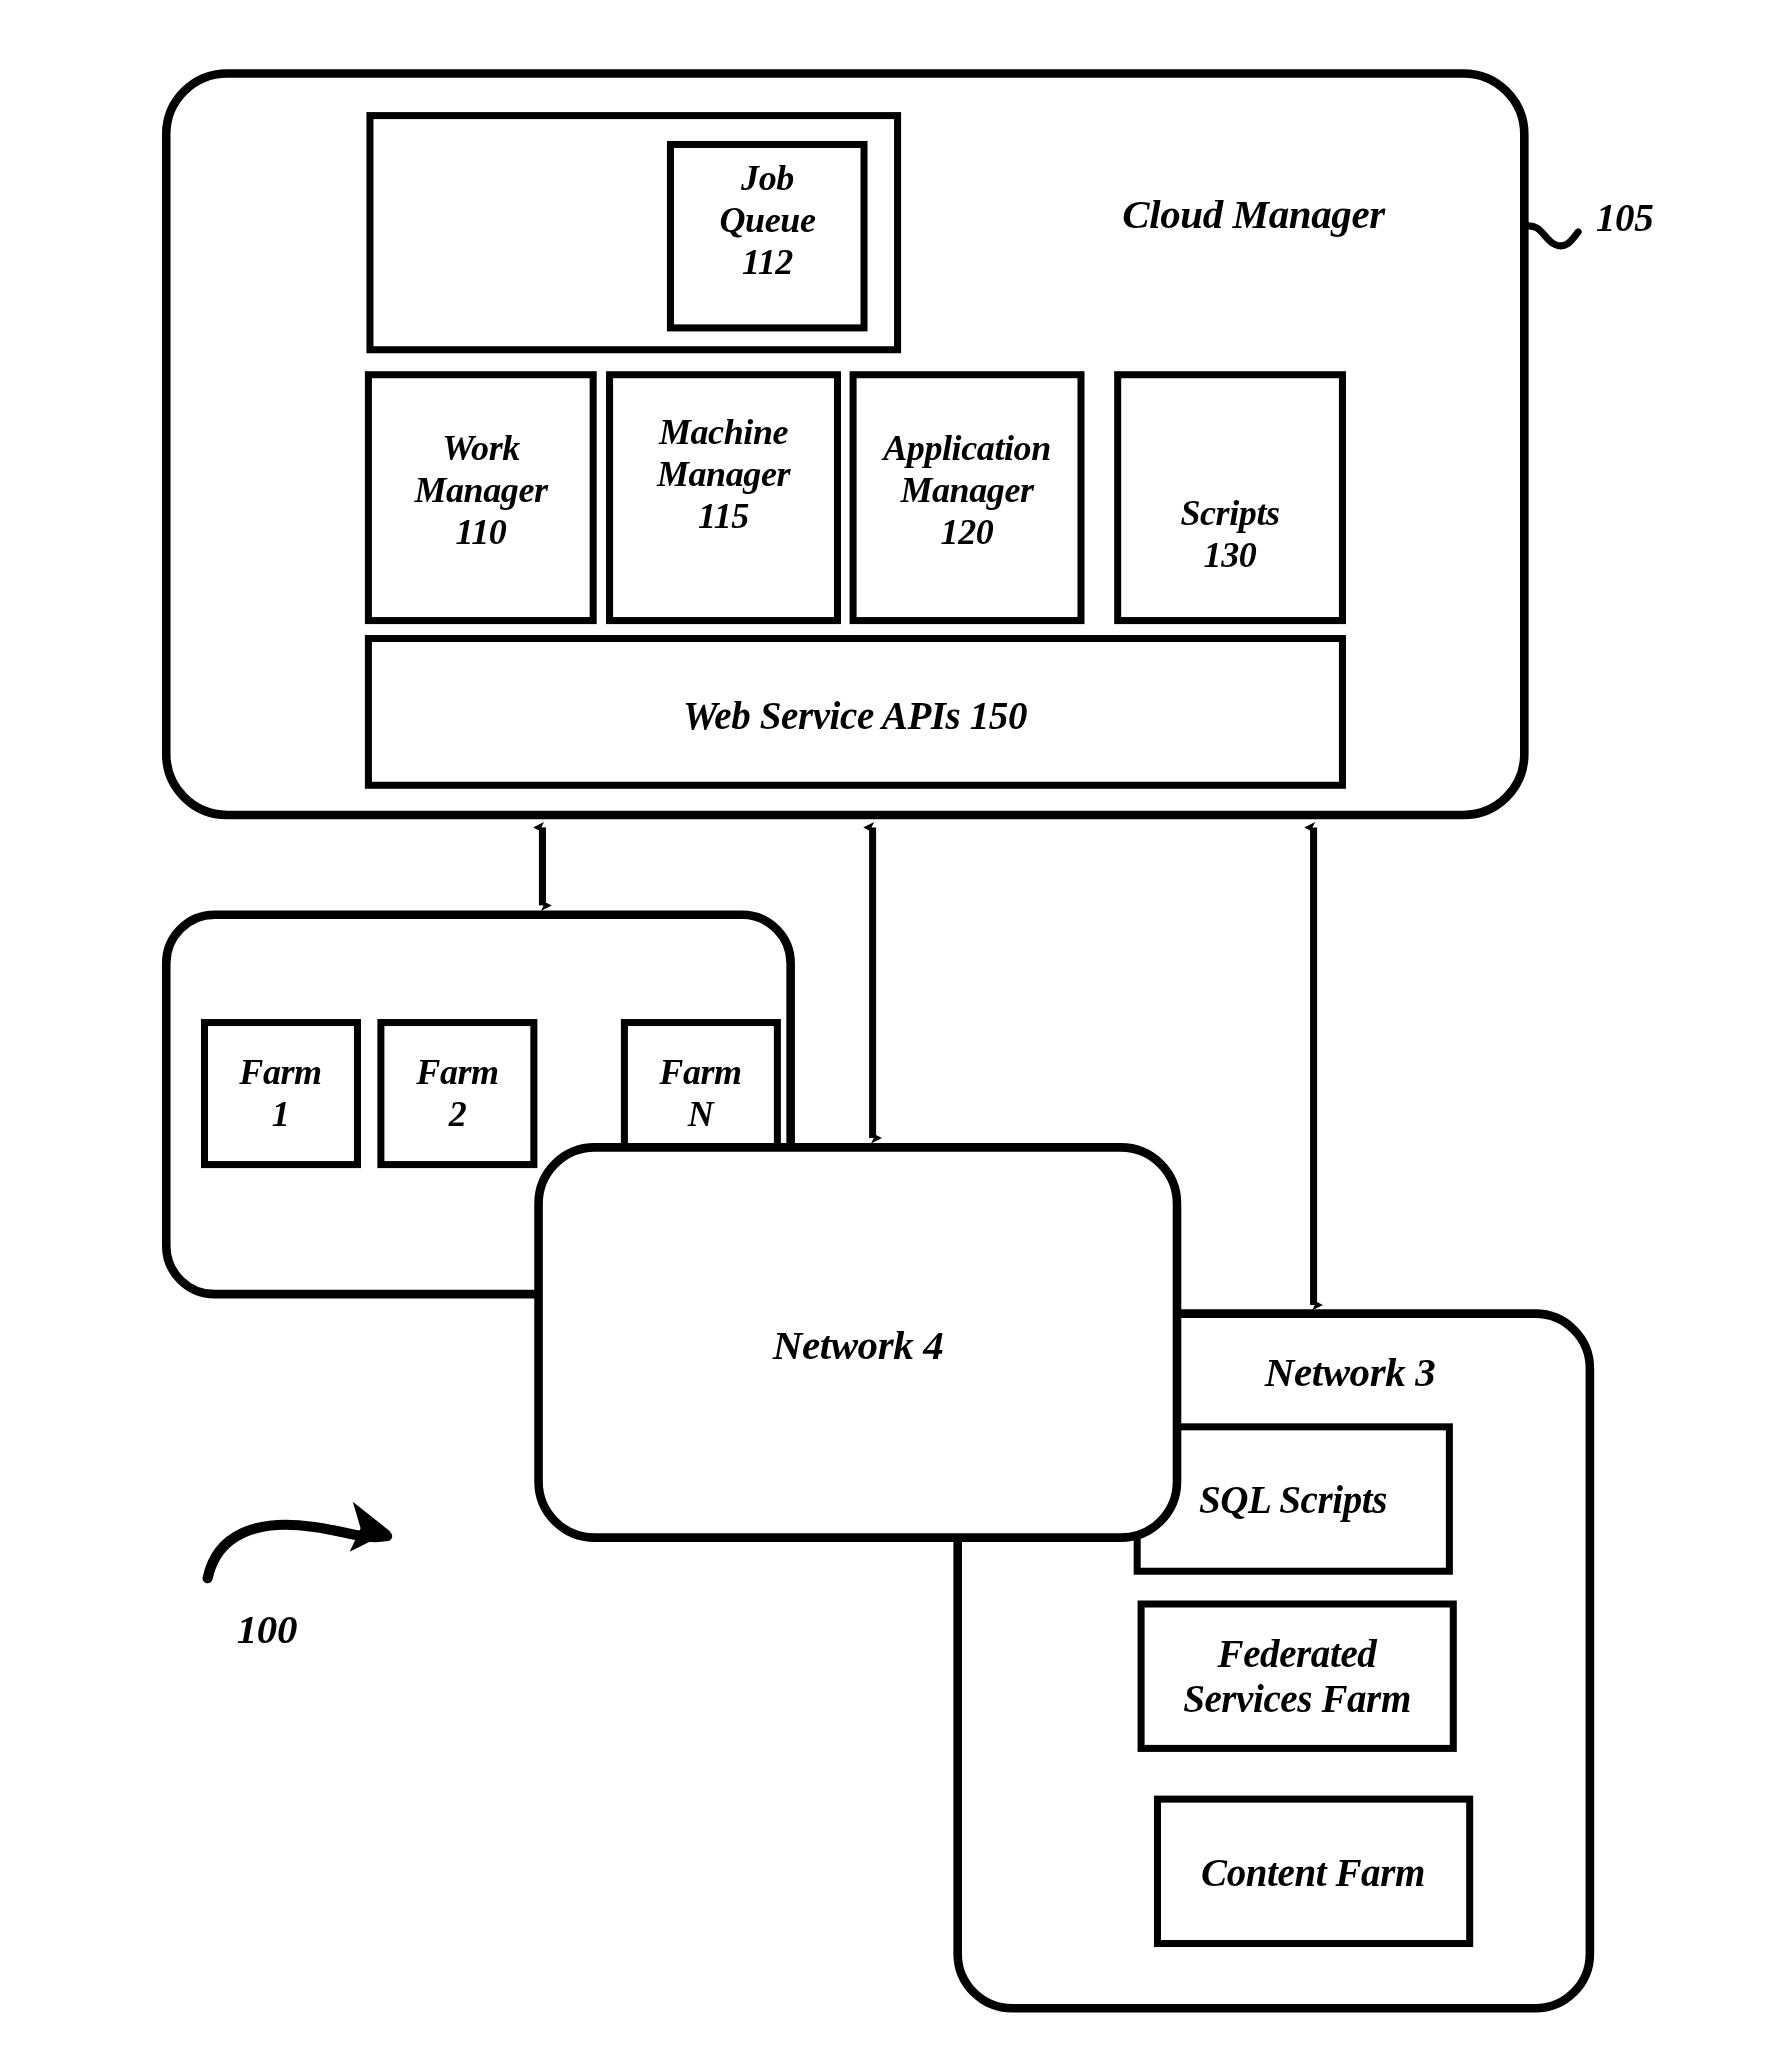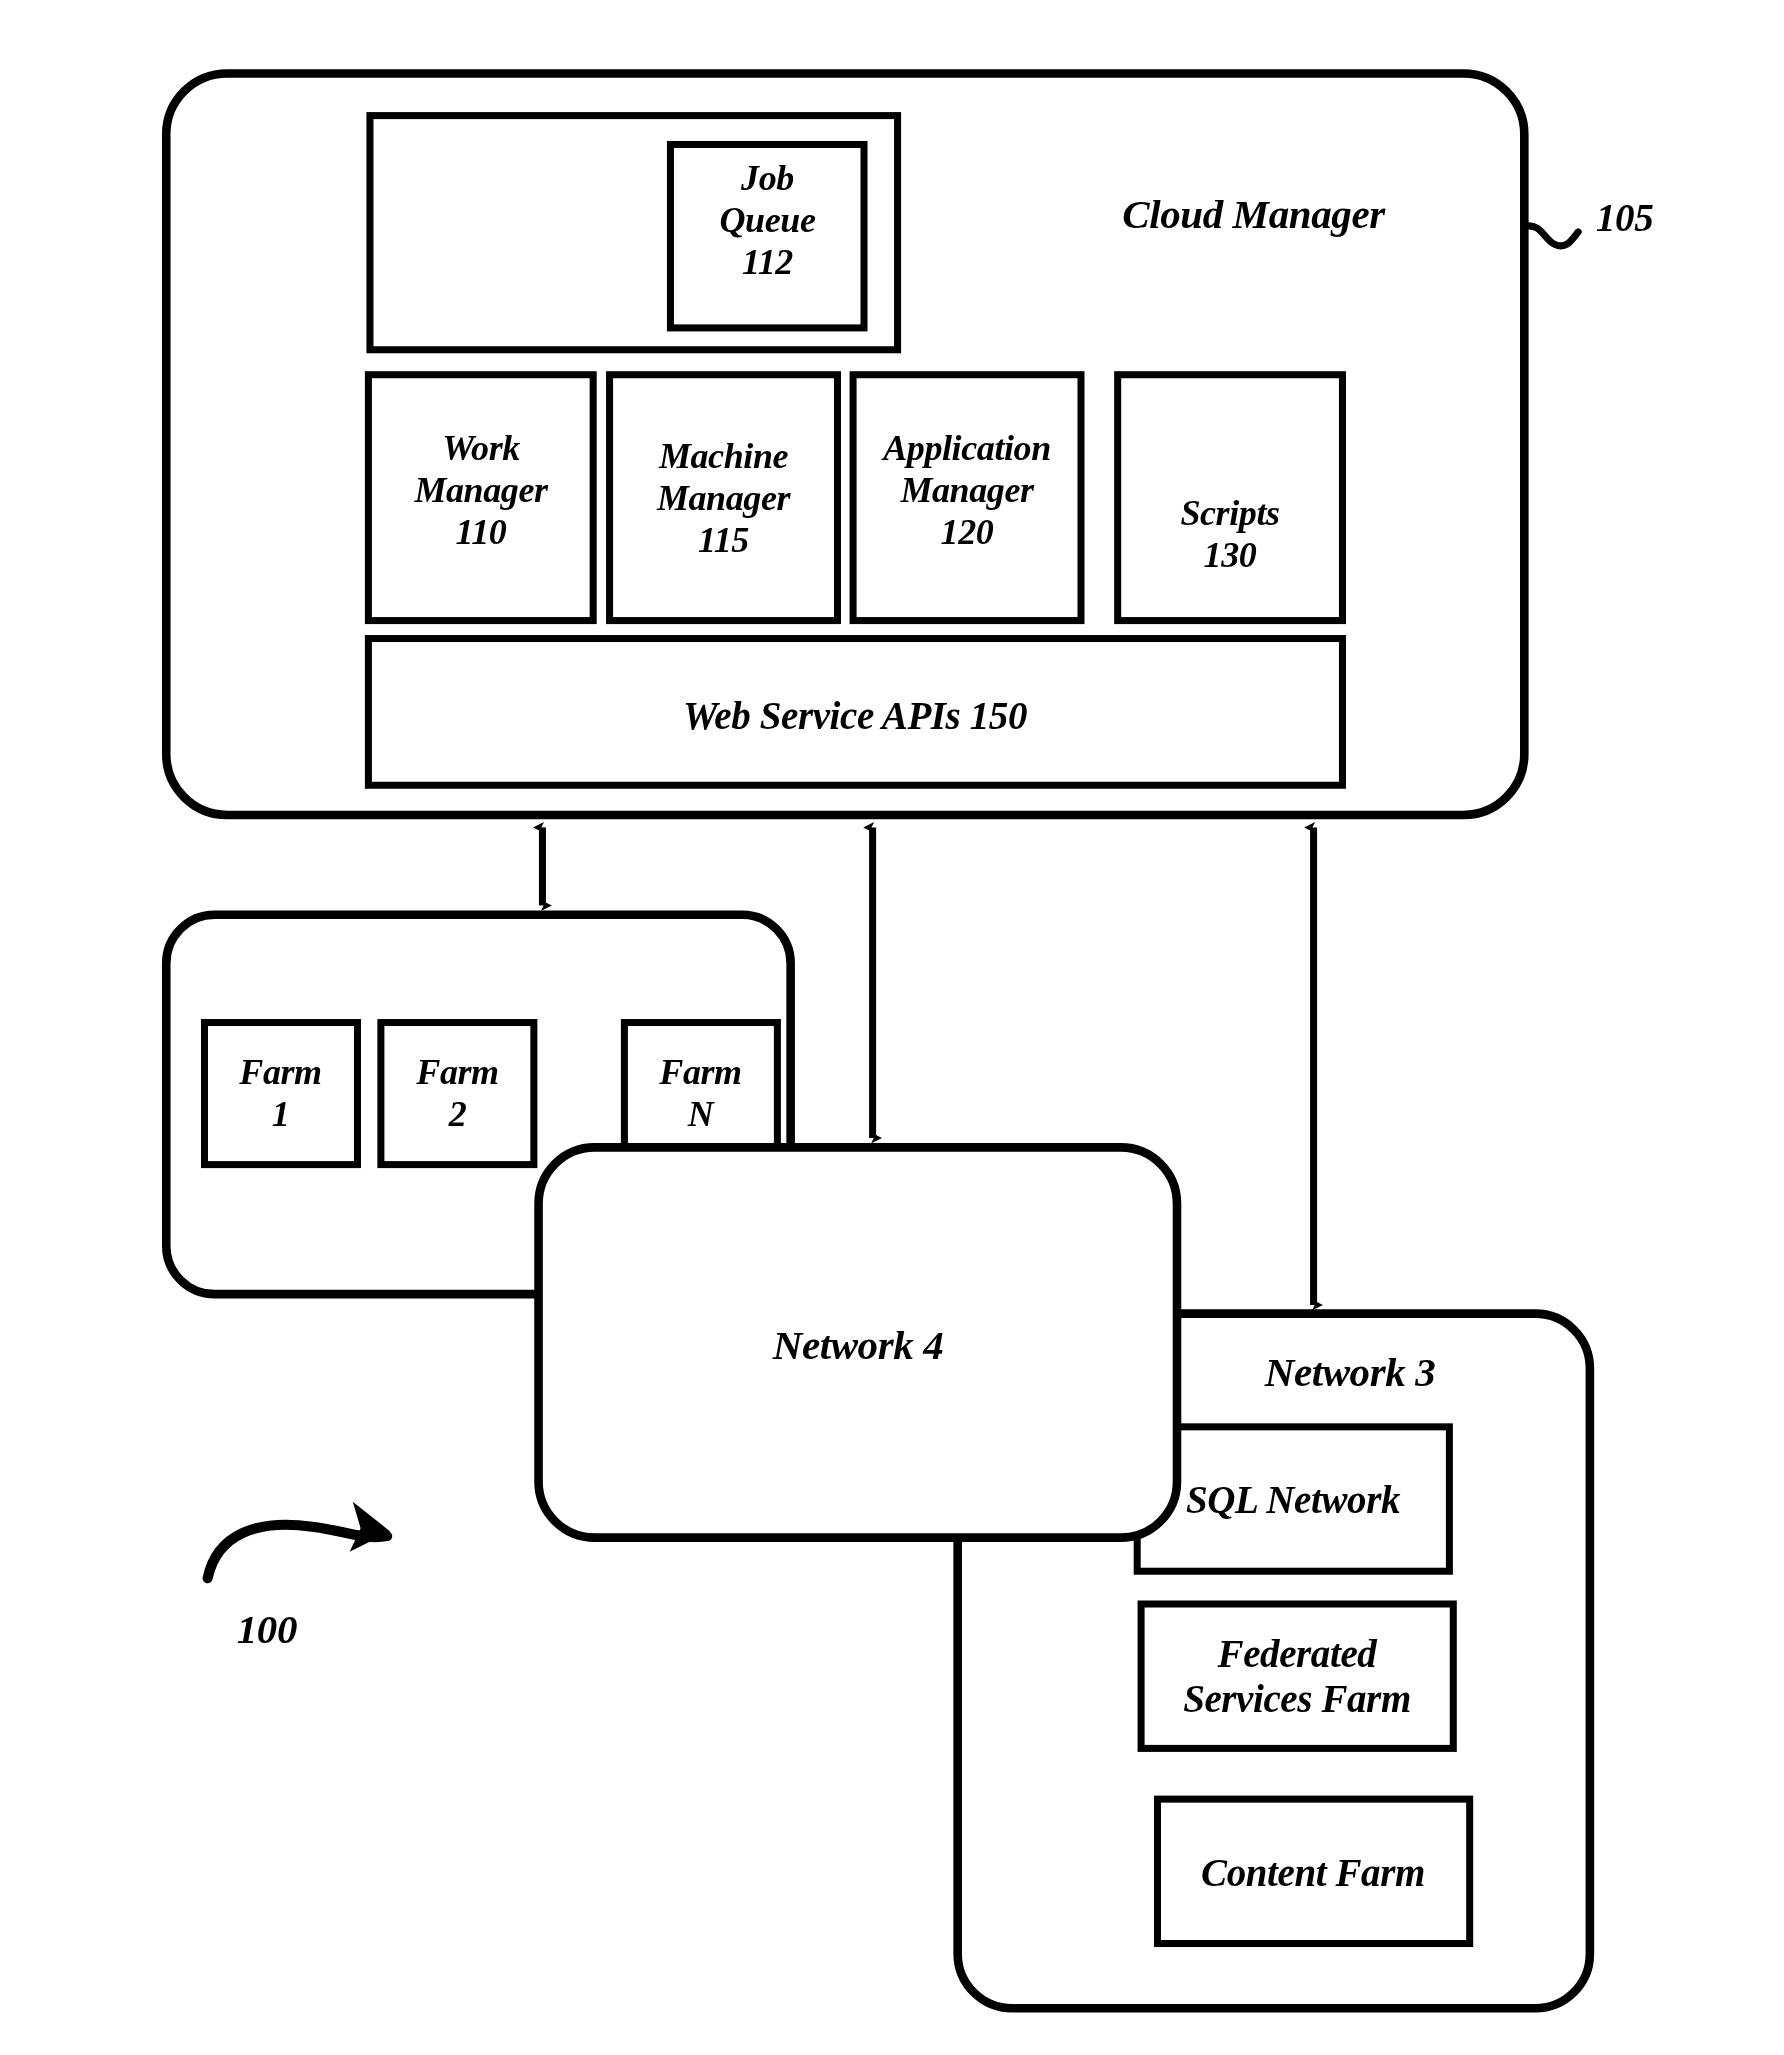--- a/index.html
+++ b/index.html
@@ -93,42 +93,42 @@
   <div class="lbl s-lg" style="left:1586px; top:195px; width:86px; text-align:left;margin-left:10px;">105</div>
 
 
   <div class="lbl s-md" style="left:673px; top:158px; width:189px;">Job
 Queue
 112</div>
 
   <div class="lbl s-md" style="left:370px; top:428px; width:222px;">Work
 Manager
 110</div>
-  <div class="lbl s-md" style="left:611px; top:436px; width:225px;">Machine
+  <div class="lbl s-md" style="left:611px; top:412px; width:225px;">Machine
 Manager
 115</div>
   <div class="lbl s-md" style="left:853px; top:428px; width:228px;">Application
 Manager
 120</div>
   <div class="lbl s-md" style="left:1119px; top:449px; width:222px;margin-top:44px;">Scripts
 130</div>
 
   <div class="lbl s-lg" style="left:368px; top:693px; width:974px;">Web Service APIs 150</div>
 
   <div class="lbl s-md" style="left:204px; top:1052px; width:153px;">Farm
 1</div>
   <div class="lbl s-md" style="left:381px; top:1052px; width:153px;">Farm
 2</div>
   <div class="lbl s-md" style="left:624px; top:1052px; width:153px;">Farm
 N</div>
 
   <div class="lbl s-xl" style="left:694px; top:1322px; width:328px;">Network 4</div>
 
   <div class="lbl s-xl" style="left:1186px; top:1349px; width:328px;">Network 3</div>
-  <div class="lbl s-lg" style="left:1137px; top:1477px; width:312px;">SQL Network</div>
+  <div class="lbl s-lg" style="left:1137px; top:1477px; width:312px;">SQL Scripts</div>
   <div class="lbl s-lg" style="left:1141px; top:1631px; width:312px;">Federated
 Services Farm</div>
   <div class="lbl s-lg" style="left:1157px; top:1850px; width:312px;">Content Farm</div>
 
   <div class="lbl s-xl" style="left:180px; top:1606px; width:117px; text-align:right;">100</div>
 
 </div>
 
 
 </body></html>

